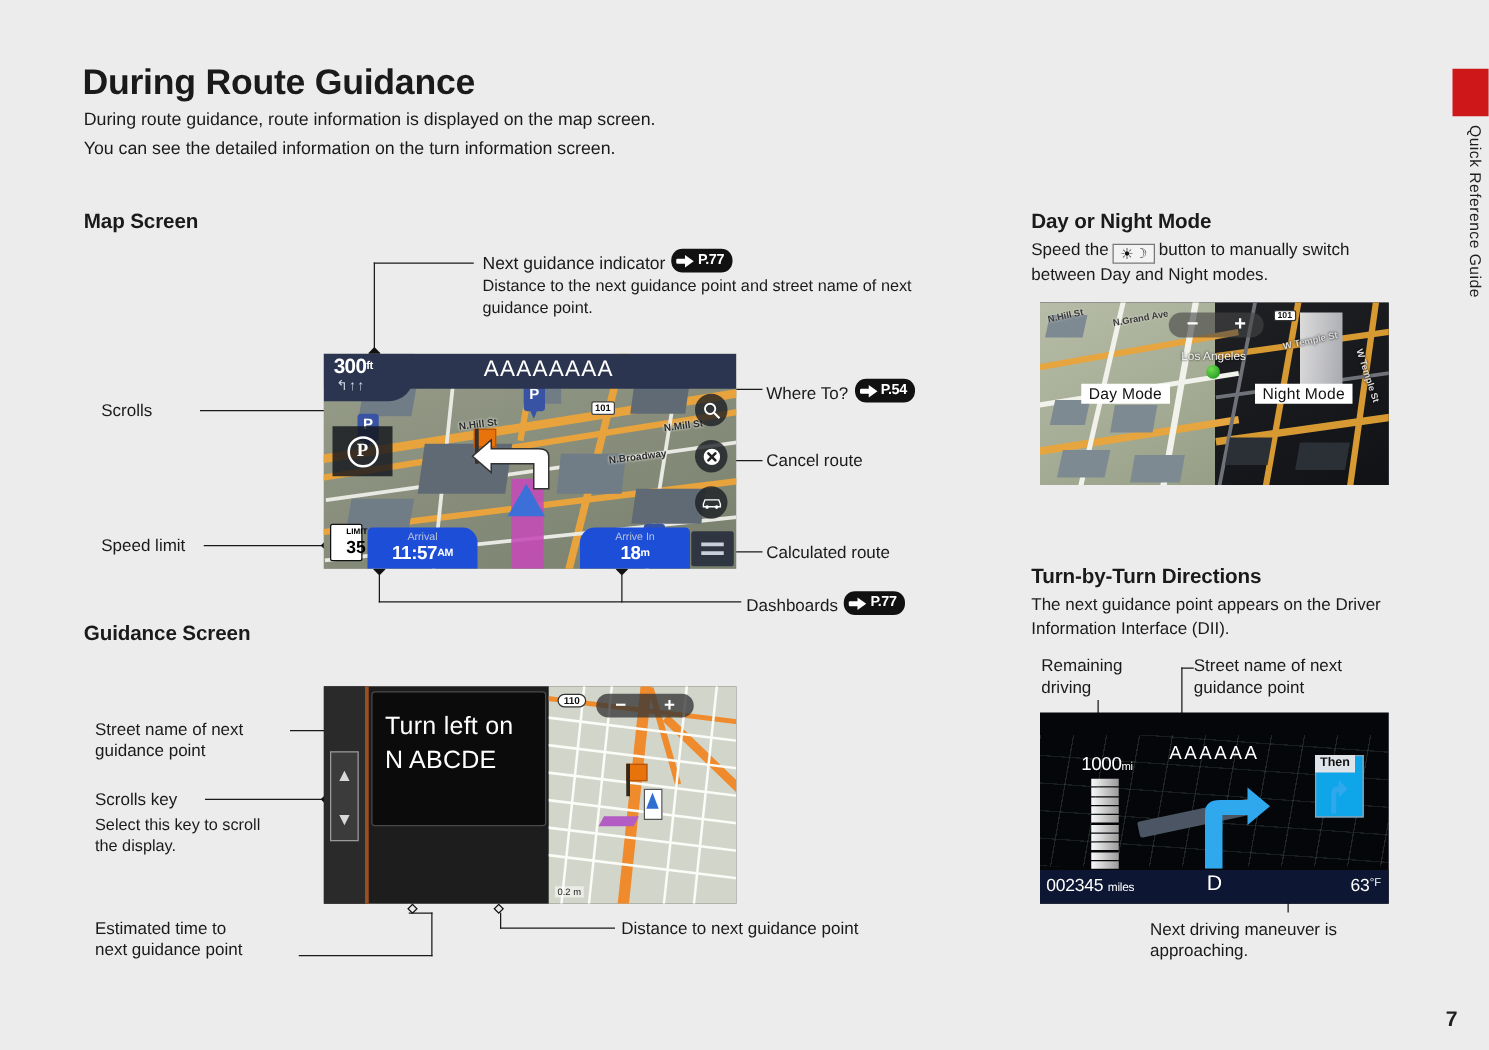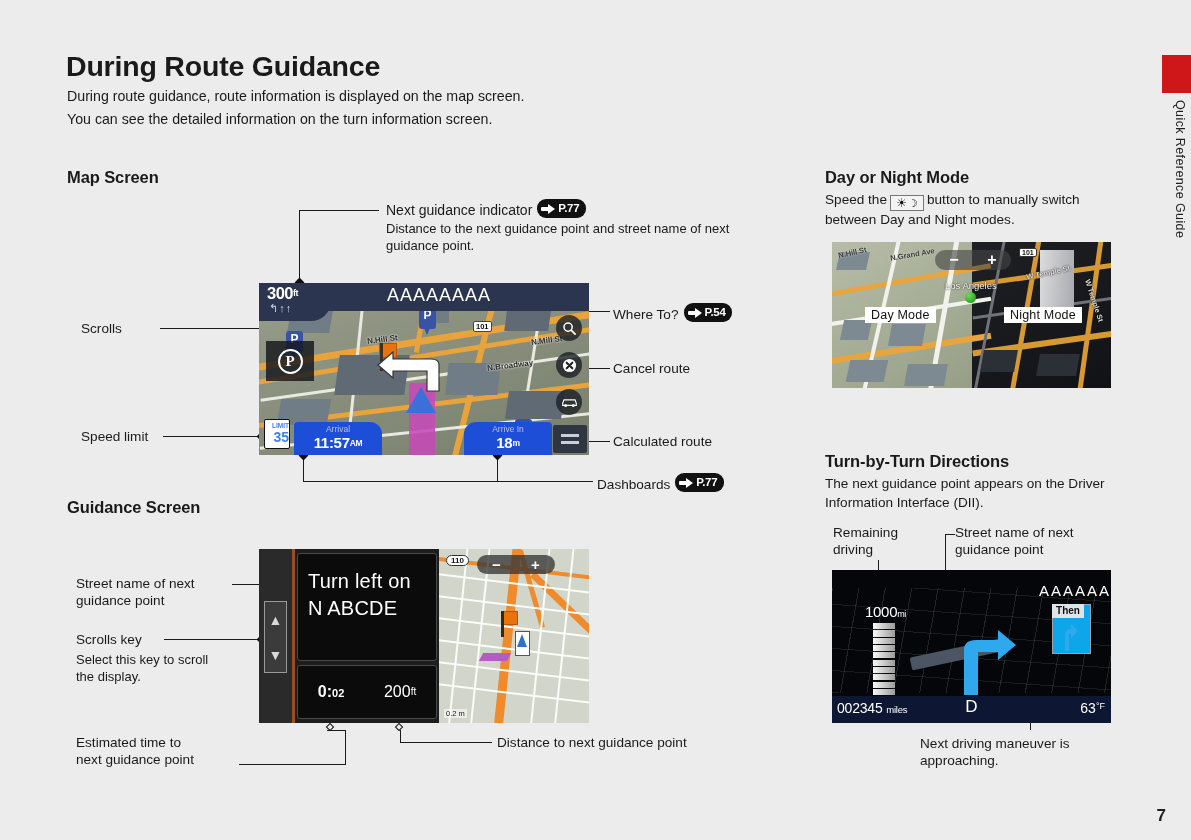--- a/index.html
+++ b/index.html
@@ -149,21 +149,21 @@
   }
   #dash-left { left: 35px; width: 88px; border-top-right-radius: 12px; border-top-left-radius: 4px; }
   #dash-right { right: 37px; width: 88px; border-top-left-radius: 12px; border-top-right-radius: 4px; }
   .dash .t { font-size: 8.5px; color: #b9c2d8; margin-top: 2px; }
   .dash .v { font-size: 15px; font-weight: bold; letter-spacing: -.3px; }
   .dash .v .u { font-size: 8.5px; vertical-align: 2px; }
 
   #speedsign {
     position: absolute; left: 5px; bottom: 6px; width: 26px; height: 30px;
     background: #fff; border: 1.6px solid #111; border-radius: 2px;
-    text-align: right; color: #3b82f6;
+    text-align: left; color: #000000; padding-left: 12px;
   }
   #speedsign .l { font-size: 6.5px; font-weight: bold; line-height: 9px; margin-top: 1px; }
   #speedsign .n { font-size: 14px; font-weight: bold; line-height: 15px; }
 
   #pbadge {
     position: absolute; left: 7px; top: 58px; width: 48px; height: 40px;
     background: rgba(20,22,28,.82);
     display: flex; align-items: center; justify-content: center;
   }
   #pbadge .ring {
@@ -318,21 +318,21 @@
     position: absolute; left: 832px; top: 570px; width: 279px; height: 153px;
     background: #05060a; overflow: hidden;
   }
   #dii-grid {
     position: absolute; left: 0; top: 18px; width: 100%; height: 105px;
     background:
       repeating-linear-gradient(100deg, rgba(90,110,95,.30) 0 1px, transparent 1px 26px),
       repeating-linear-gradient(4deg, rgba(90,110,95,.22) 0 1px, transparent 1px 22px);
   }
   #dii-street {
-    position: absolute; left: 0; top: 12px; width: 100%; text-align: right;
+    position: absolute; left: 0; top: 24px; width: 100%; text-align: center;
     color: #fff; font-size: 15px; letter-spacing: 2px;
   }
   #dii-remain { position: absolute; left: 33px; top: 33px; color: #fff; font-size: 15px; letter-spacing: -.3px; }
   #dii-remain small { font-size: 9px; }
   #dii-bar {
     position: absolute; left: 41px; top: 53px; width: 22px; height: 72px;
     display: flex; flex-direction: column; justify-content: space-between;
   }
   #dii-bar i { display: block; height: 6.2px; background: linear-gradient(90deg,#fafafa,#9a9a9a); }
   #dii-arrow { position: absolute; left: 110px; top: 40px; width: 78px; height: 85px; }
@@ -557,28 +557,20 @@
       <span>▲</span>
       <span>▼</span>
     </div>
     <div id="g-accent"></div>
 
     <div id="g-turnpanel">
       <div class="l1">Turn left on</div>
       <div class="l2">N ABCDE</div>
     </div>
 
-    <div id="g-infopanel">
-      <div class="t">
-        <span>0:</span><small>02</small>
-      </div>
-      <div class="d">
-        <span>200</span><small>ft</small>
-      </div>
-    </div>
 
     <div id="g-map">
       <div class="gblk" style="left:0; top:0; width:150px; height:174px; background:#d2d6ca;"></div>
       <div class="gr" style="left:64px; top:-10px; width:9px; height:200px; transform:rotate(6deg);"></div>
       <div class="gr" style="left:78px; top:60px; width:110px; height:7px; transform:rotate(44deg);"></div>
       <div class="gr" style="left:-8px; top:18px; width:180px; height:4px; transform:rotate(7deg);"></div>
       <div class="gr" style="left:90px; top:0; width:5px; height:80px; transform:rotate(-16deg);"></div>
       <div class="gw" style="left:-10px; top:34px; width:180px; height:2px; transform:rotate(7deg);"></div>
       <div class="gw" style="left:-10px; top:56px; width:180px; height:2px; transform:rotate(7deg);"></div>
       <div class="gw" style="left:-10px; top:78px; width:180px; height:2px; transform:rotate(7deg);"></div>

